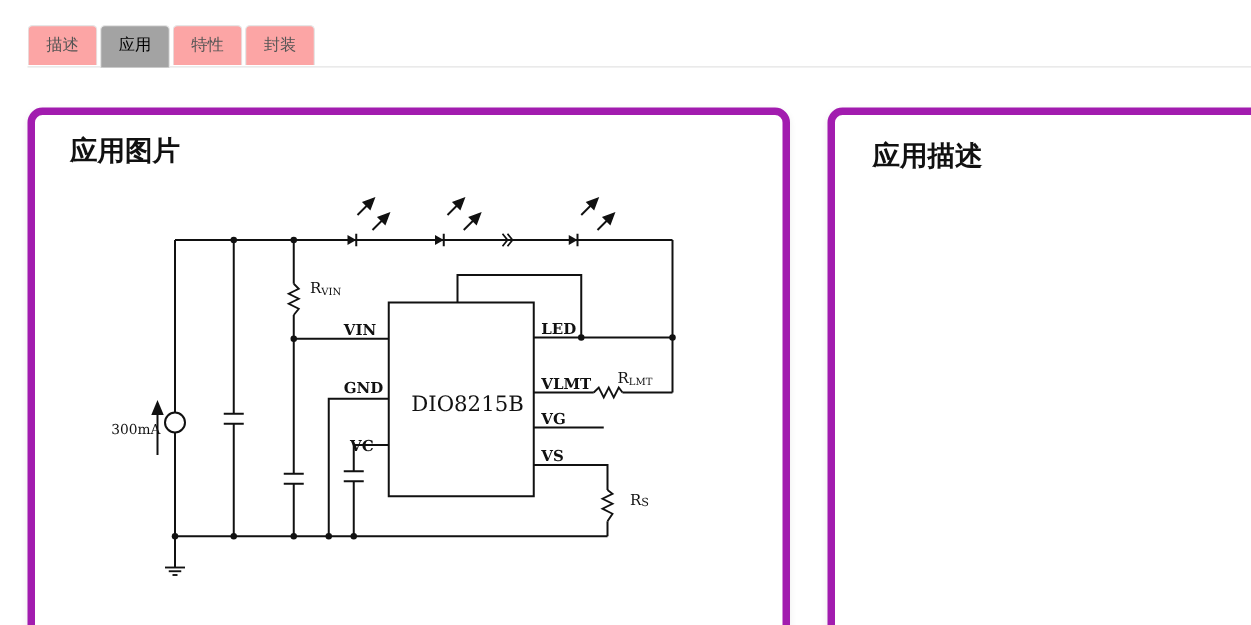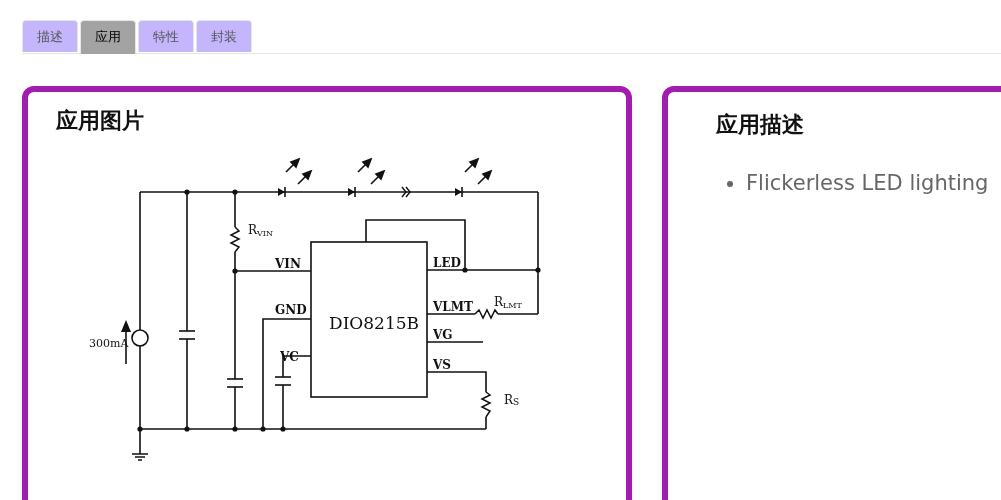--- a/index.html
+++ b/index.html
@@ -1,26 +1,26 @@
 <!DOCTYPE html>
 <html><head>
 <meta charset="utf-8">
 <style>
   html, body { margin: 0; padding: 0; background: #fff; }
   body { width: 1001px; height: 500px; position: relative; overflow: hidden; font-family: "DejaVu Sans", sans-serif; }
   .tabs { position: absolute; left: 22px; top: 20px; height: 33px; display: flex; }
   .tabline { position: absolute; left: 22px; top: 53px; width: 979px; height: 1px; background: #e4e4e4; }
-  .tab { height: 32px; margin-right: 2px; padding: 0 14px; border: 1px solid #e6e6e6; border-bottom: none; border-radius: 4px 4px 0 0; background: #c4b5fd; color: #555; font-size: 13px; line-height: 32px; box-sizing: border-box; cursor: pointer; }
+  .tab { height: 32px; margin-right: 2px; padding: 0 14px; border: 1px solid #e6e6e6; border-bottom: none; border-radius: 4px 4px 0 0; background: #fca5a5; color: #555; font-size: 13px; line-height: 32px; box-sizing: border-box; cursor: pointer; }
   .tab.active { background: #a3a3a3; color: #000; height: 34px; border-color: #e6e6e6; position: relative; z-index: 2; }
   .card { position: absolute; top: 86px; height: 468px; border: 6px solid #a21caf; border-radius: 12px; background: #fff; box-shadow: 0 2px 6px rgba(0,0,0,0.08); box-sizing: border-box; }
   .card-left { left: 22px; width: 610px; }
   .card-right { left: 662px; width: 360px; }
   .card-title { position: absolute; font-size: 22px; font-weight: bold; color: #111; }
   .card-left .card-title { left: 28px; top: 14px; }
-  .card-right .card-title { left: 48px; top: 18px; }
+  .card-right .card-title { left: 30px; top: 18px; }
   .desc-list { position: absolute; left: 32px; top: 76px; margin: 0; padding: 0 0 0 46px; color: #666; font-size: 21px; font-family: "DejaVu Sans", sans-serif; }
   .desc-list li { line-height: 30px; }
   .schem { position: absolute; left: 0; top: 0; }
   .schem text { font-family: "DejaVu Serif", serif; fill: #111; }
 </style>
 </head>
 <body>
 
 <div class="tabs">
   <div class="tab">描述</div>
@@ -143,16 +143,13 @@
     <text x="405" y="277" font-size="12" font-weight="bold">VS</text>
     <text x="61" y="255" font-size="11">300mA</text>
     <text x="220" y="142" font-size="12"><tspan>R</tspan><tspan font-size="8" dy="2">VIN</tspan></text>
     <text x="466" y="214" font-size="12"><tspan>R</tspan><tspan font-size="8" dy="2">LMT</tspan></text>
     <text x="476" y="312" font-size="12"><tspan>R</tspan><tspan font-size="9" dy="1">S</tspan></text>
   </svg>
 </div>
 
 <div class="card card-right">
   <div class="card-title">应用描述</div>
-  <ul class="desc-list">
-    <li>Flickerless LED lighting</li>
-  </ul>
 </div>
 
 </body></html>

